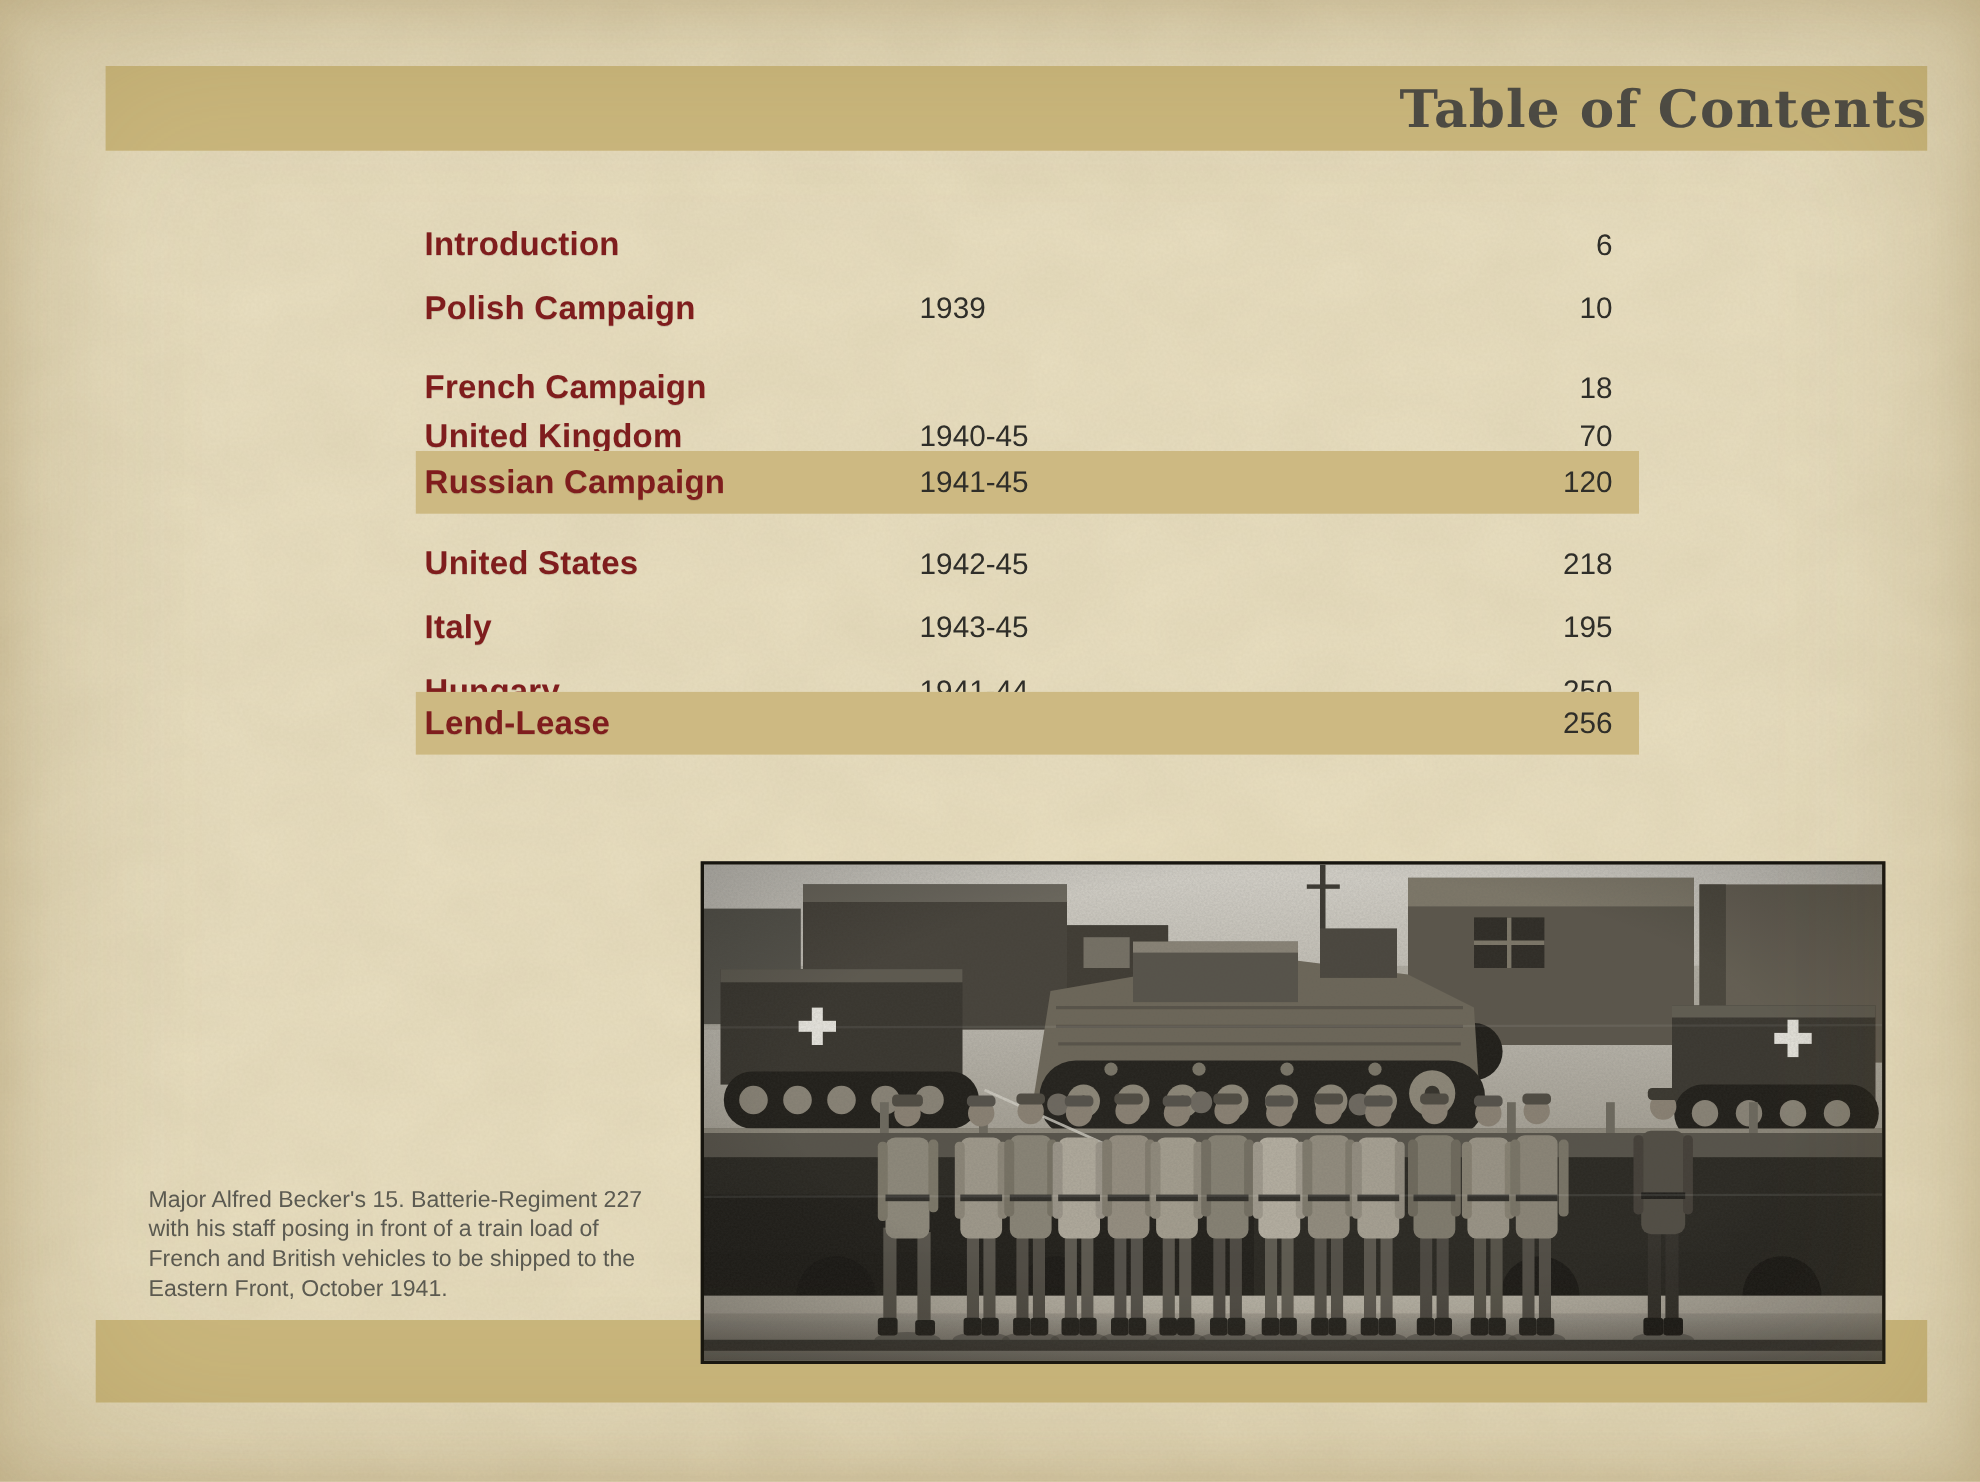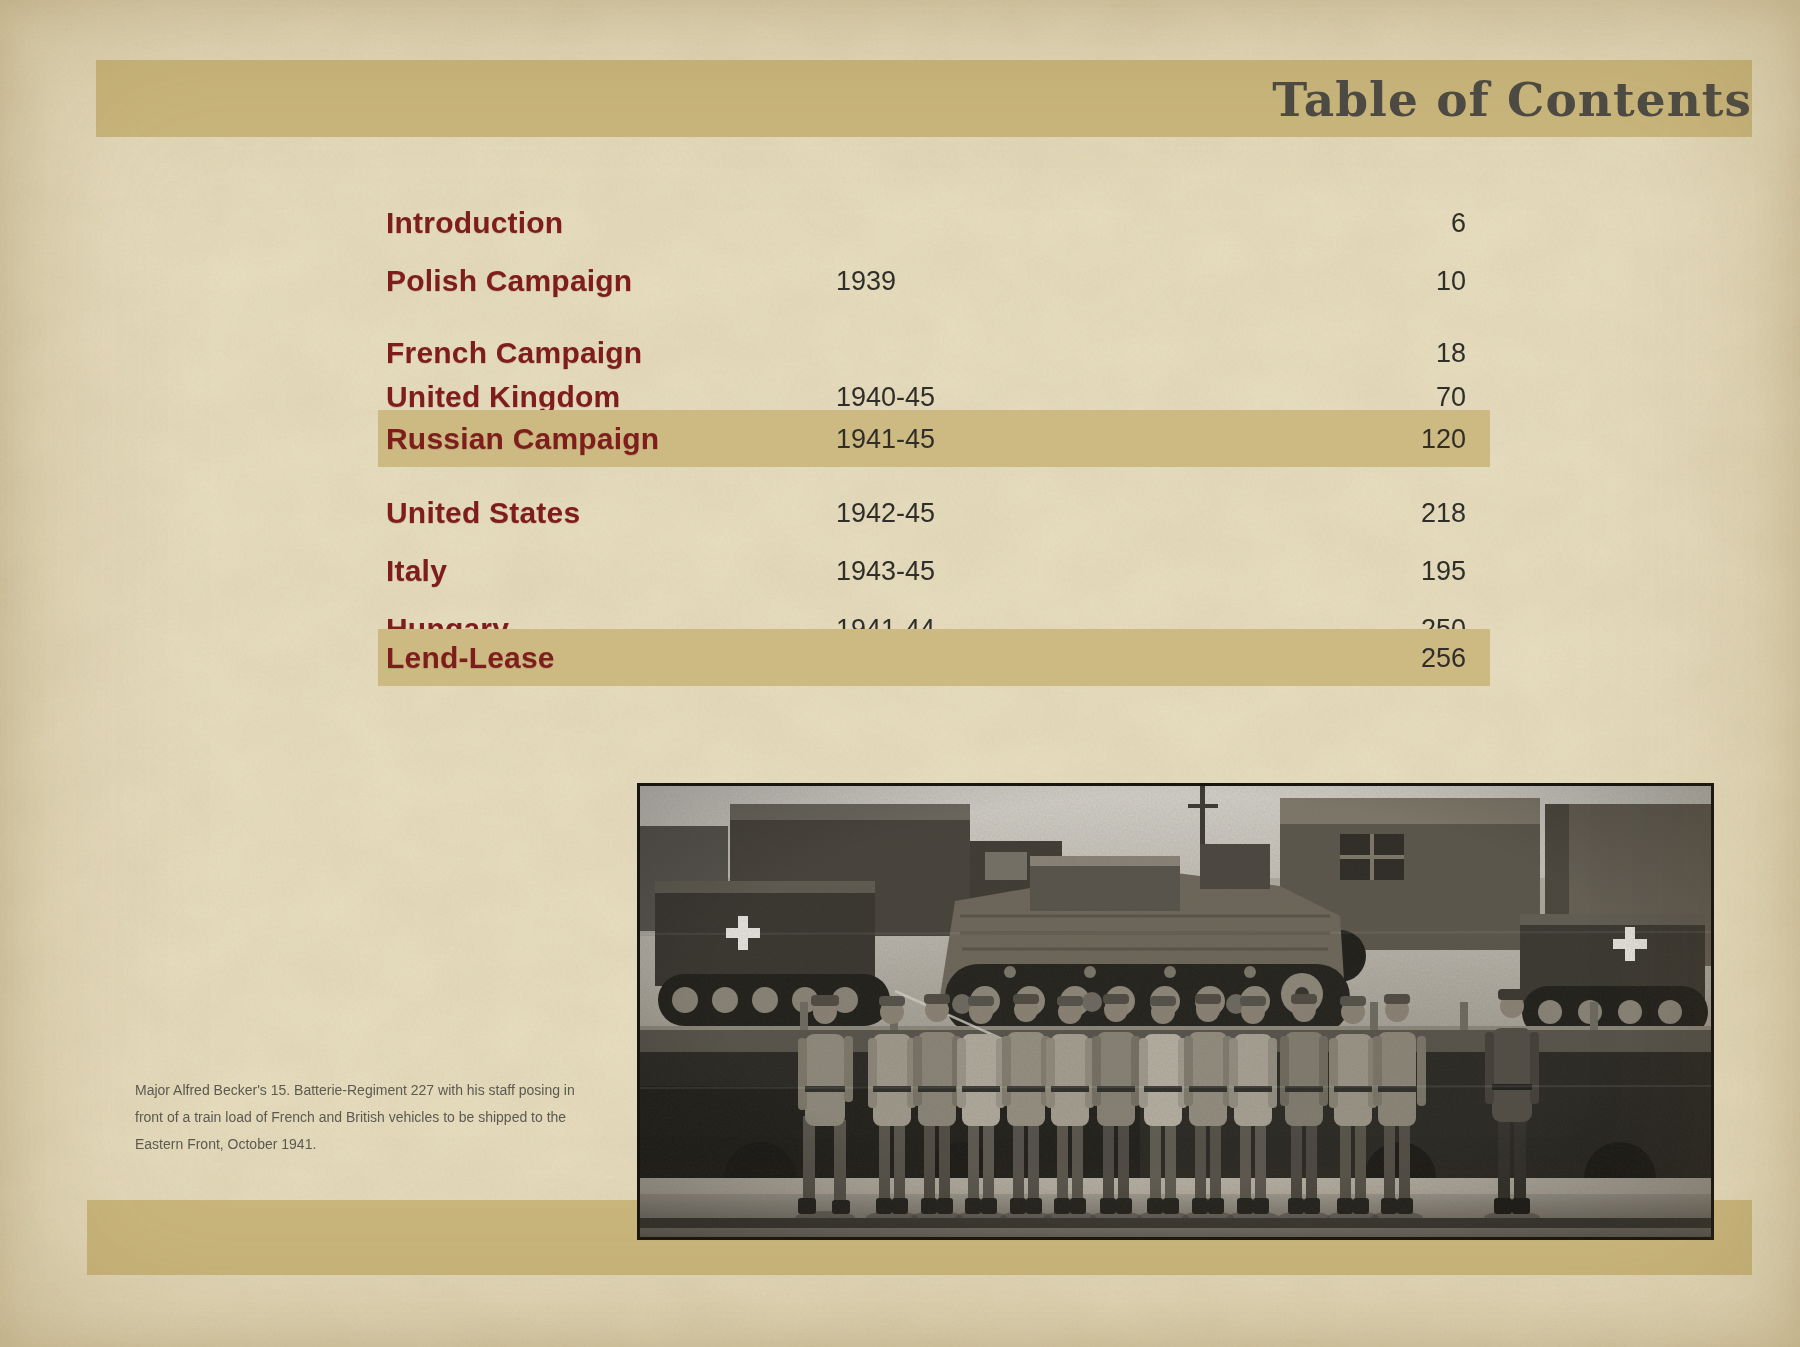--- a/index.html
+++ b/index.html
@@ -30,21 +30,21 @@
   .toc-row:nth-of-type(9){top:629px;}
   .chapter{position:absolute;left:8px;top:50%;transform:translateY(-50%);
         font-weight:bold;font-size:30px;letter-spacing:.2px;color:#7f1d1d;
         text-shadow:0 1px 0 rgba(60,55,45,.15);}
   .year{position:absolute;left:458px;width:330px;top:50%;
         transform:translateY(-50%);font-size:27px;color:#2f2e29;}
   .pagenum{position:absolute;right:24px;top:50%;transform:translateY(-50%);
         font-size:27px;color:#2f2e29;}
 
   .caption{position:absolute;left:135px;top:1077px;width:452px;margin:0;
-        font-size:14px;line-height:27px;color:#5b5a51;z-index:2;}
+        font-size:21px;line-height:27px;color:#5b5a51;z-index:2;}
 
   .footer-band{position:absolute;left:87px;top:1200px;width:1665px;height:75px;
         background:#cab77d;z-index:1;}
 
   .photo{position:absolute;left:637px;top:783px;width:1077px;height:457px;
         box-sizing:border-box;border:3px solid #17150f;background:#8e8a80;z-index:3;}
   .photo svg{display:block;width:100%;height:100%;}
 </style>
 </head>
 <body>

